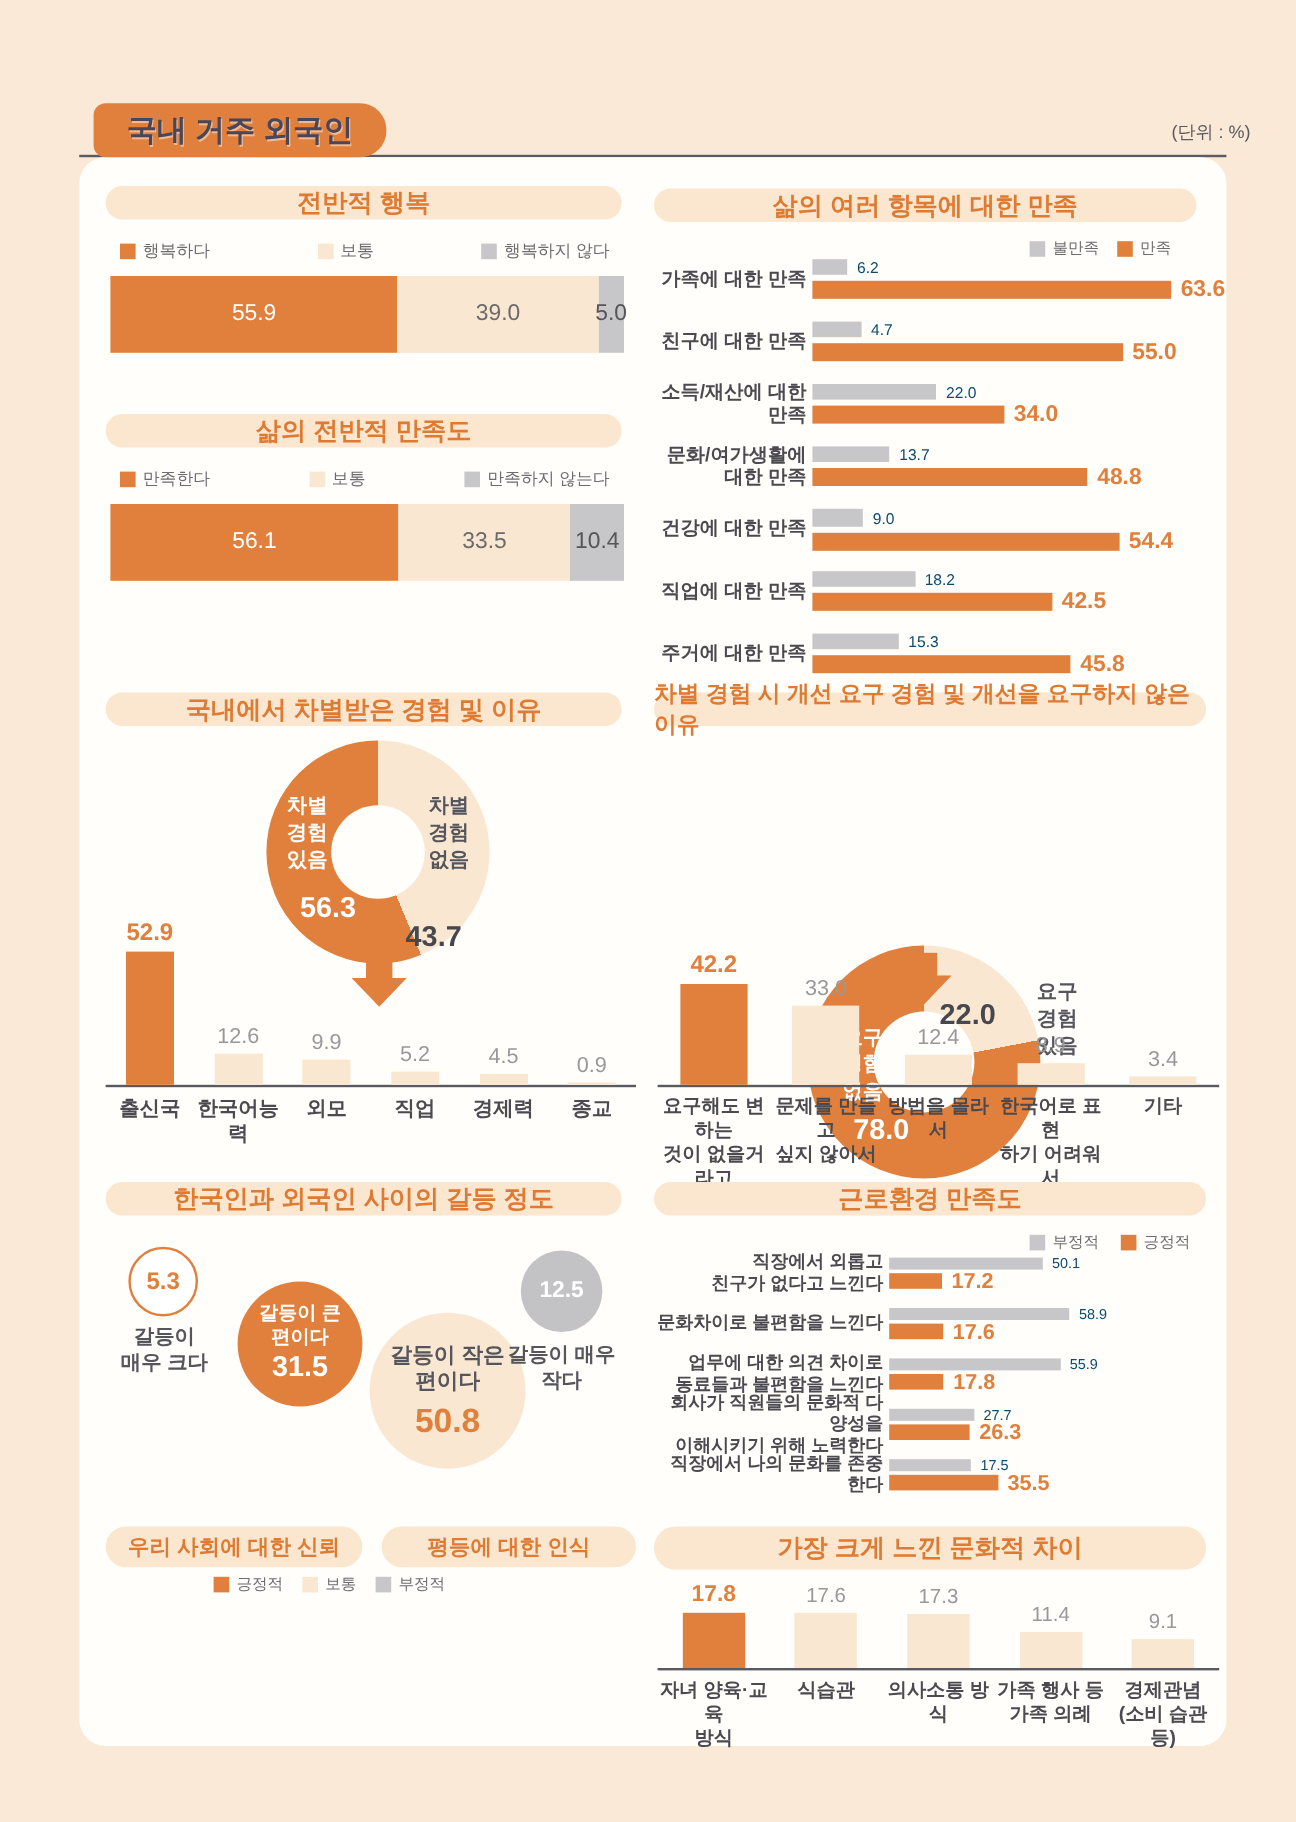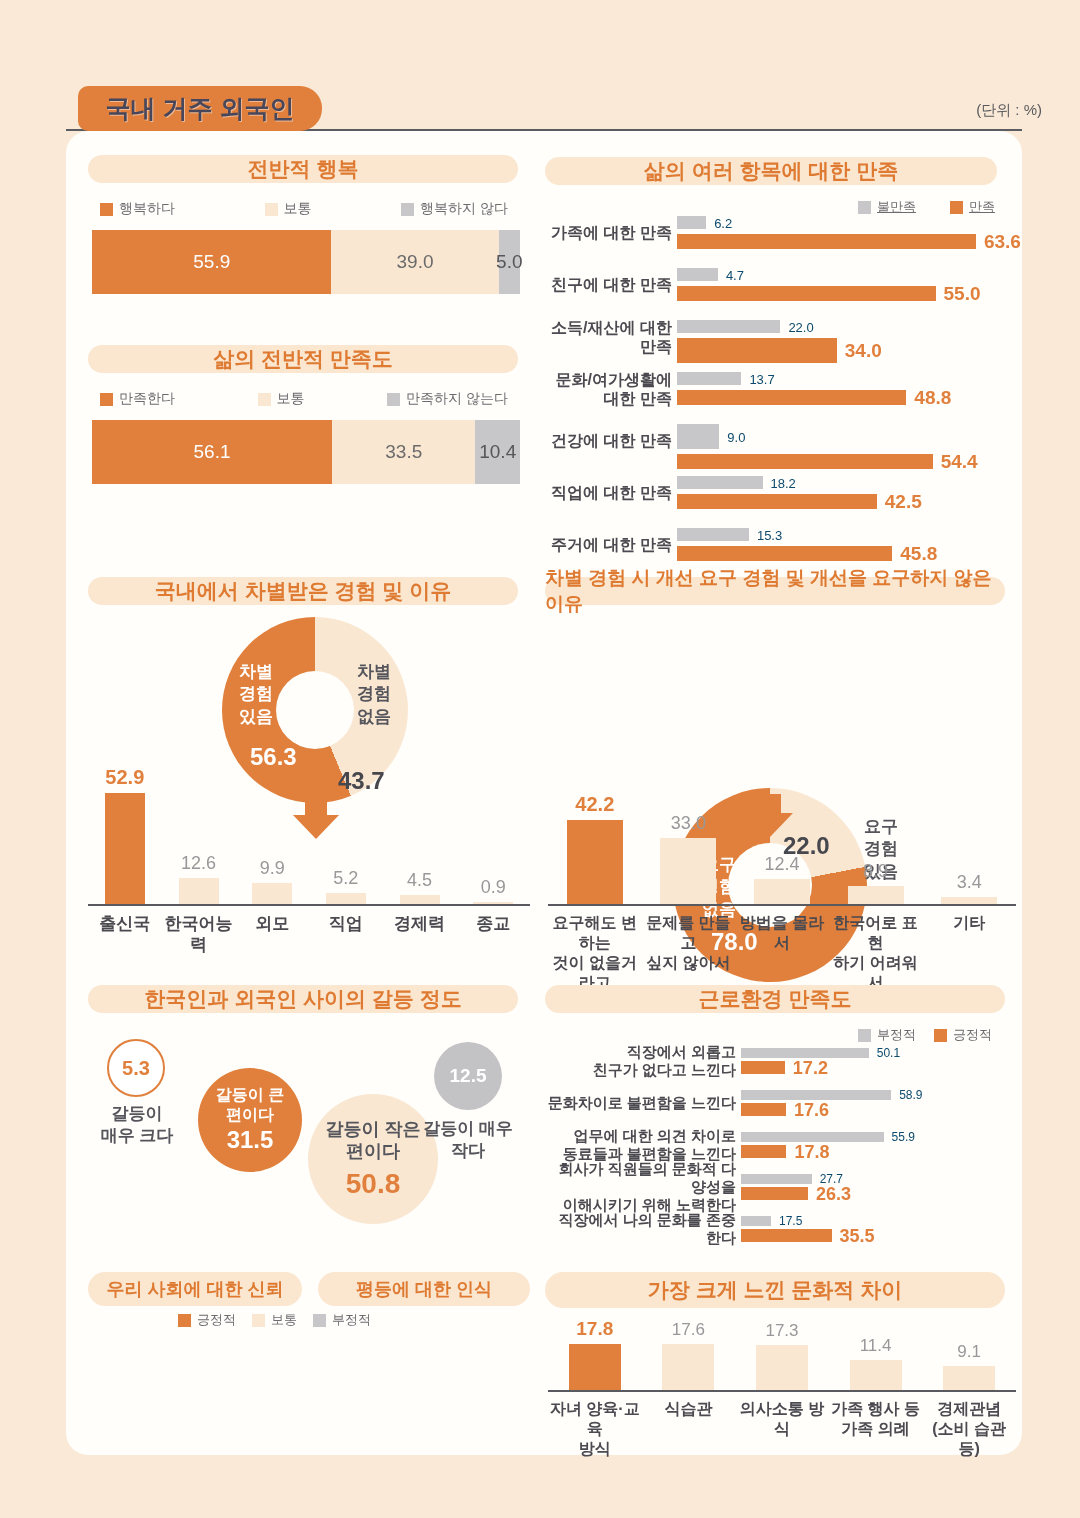--- a/index.html
+++ b/index.html
@@ -128,21 +128,21 @@
     </div>
     <div class="seg seg-1" style="width: 33.5%;">
       <span class="segval">33.5</span>
     </div>
     <div class="seg seg-2" style="width: 10.4%;">
       <span class="segval">10.4</span>
     </div>
   </div>
 
 <div class="abs pill" style="left:545px;top:157px;width:452px;">삶의 여러 항목에 대한 만족</div>
-<div class="abs lg" style="left:858px;top:198px;gap:34px;font-size:13px;text-decoration:underline;" id="lg-s3">
+<div class="abs lg" style="left:858px;top:198px;gap:15px;font-size:13px;" id="lg-s3">
     <span class="lg-item">
       <span class="lg-sq sq-gray"></span>
       <span class="lg-tx">불만족</span>
     </span>
     <span class="lg-item">
       <span class="lg-sq sq-orange"></span>
       <span class="lg-tx">만족</span>
     </span>
   </div>
 <div class="abs" style="left:545px;top:216px;width:470px;" id="rows-s3">
@@ -167,40 +167,40 @@
           <span class="pval pval-orange" style="font-size: 19px;">55.0</span>
         </div>
       </div>
     </div>
     <div class="prow" style="height: 33px; margin-bottom: 19px;">
       <div class="plabel" style="right: calc(100% - 127px); font-size: 16px;">소득/재산에 대한 만족</div>
       <div class="pbars" style="left: 132px;">
         <div class="pbar pbar-gray" style="width: 103.4px; height: 13px;">
           <span class="pval pval-gray" style="font-size: 13px;">22.0</span>
         </div>
-        <div class="pbar pbar-orange" style="width: 159.8px; height: 25px; margin-top: 5px;">
+        <div class="pbar pbar-orange" style="width: 159.8px; height: 15px; margin-top: 5px;">
           <span class="pval pval-orange" style="font-size: 19px;">34.0</span>
         </div>
       </div>
     </div>
     <div class="prow" style="height: 33px; margin-bottom: 19px;">
       <div class="plabel" style="right: calc(100% - 127px); font-size: 16px;">문화/여가생활에 대한 만족</div>
       <div class="pbars" style="left: 132px;">
         <div class="pbar pbar-gray" style="width: 64.39px; height: 13px;">
           <span class="pval pval-gray" style="font-size: 13px;">13.7</span>
         </div>
         <div class="pbar pbar-orange" style="width: 229.36px; height: 15px; margin-top: 5px;">
           <span class="pval pval-orange" style="font-size: 19px;">48.8</span>
         </div>
       </div>
     </div>
     <div class="prow" style="height: 33px; margin-bottom: 19px;">
       <div class="plabel" style="right: calc(100% - 127px); font-size: 16px;">건강에 대한 만족</div>
       <div class="pbars" style="left: 132px;">
-        <div class="pbar pbar-gray" style="width: 42.3px; height: 25px; text-align: center;">
+        <div class="pbar pbar-gray" style="width: 42.3px; height: 15px; text-align: center;">
           <span class="pval pval-gray" style="font-size: 13px;">9.0</span>
         </div>
         <div class="pbar pbar-orange" style="width: 255.68px; height: 15px; margin-top: 5px;">
           <span class="pval pval-orange" style="font-size: 19px;">54.4</span>
         </div>
       </div>
     </div>
     <div class="prow" style="height: 33px; margin-bottom: 19px;">
       <div class="plabel" style="right: calc(100% - 127px); font-size: 16px;">직업에 대한 만족</div>
       <div class="pbars" style="left: 132px;">
@@ -401,21 +401,21 @@
           <span class="pval pval-gray" style="font-size: 12px;">27.7</span>
         </div>
         <div class="pbar pbar-orange" style="width: 67.065px; height: 13px; margin-top: 3px;">
           <span class="pval pval-orange" style="font-size: 18px;">26.3</span>
         </div>
       </div>
     </div>
     <div class="prow" style="height: 26px; margin-bottom: 16px;">
       <div class="plabel" style="right: calc(100% - 191px); font-size: 15px;">직장에서 나의 문화를 존중한다</div>
       <div class="pbars" style="left: 196px;">
-        <div class="pbar pbar-gray" style="width: 30px; height: 10px;">
+        <div class="pbar pbar-gray" style="width: 68px; height: 10px;">
           <span class="pval pval-gray" style="font-size: 12px;">17.5</span>
         </div>
         <div class="pbar pbar-orange" style="width: 90.525px; height: 13px; margin-top: 3px;">
           <span class="pval pval-orange" style="font-size: 18px;">35.5</span>
         </div>
       </div>
     </div>
   </div>
 
 <div class="abs pill" style="left:88px;top:1272px;width:214px;height:34px;font-size:18px;">우리 사회에 대한 신뢰</div>

